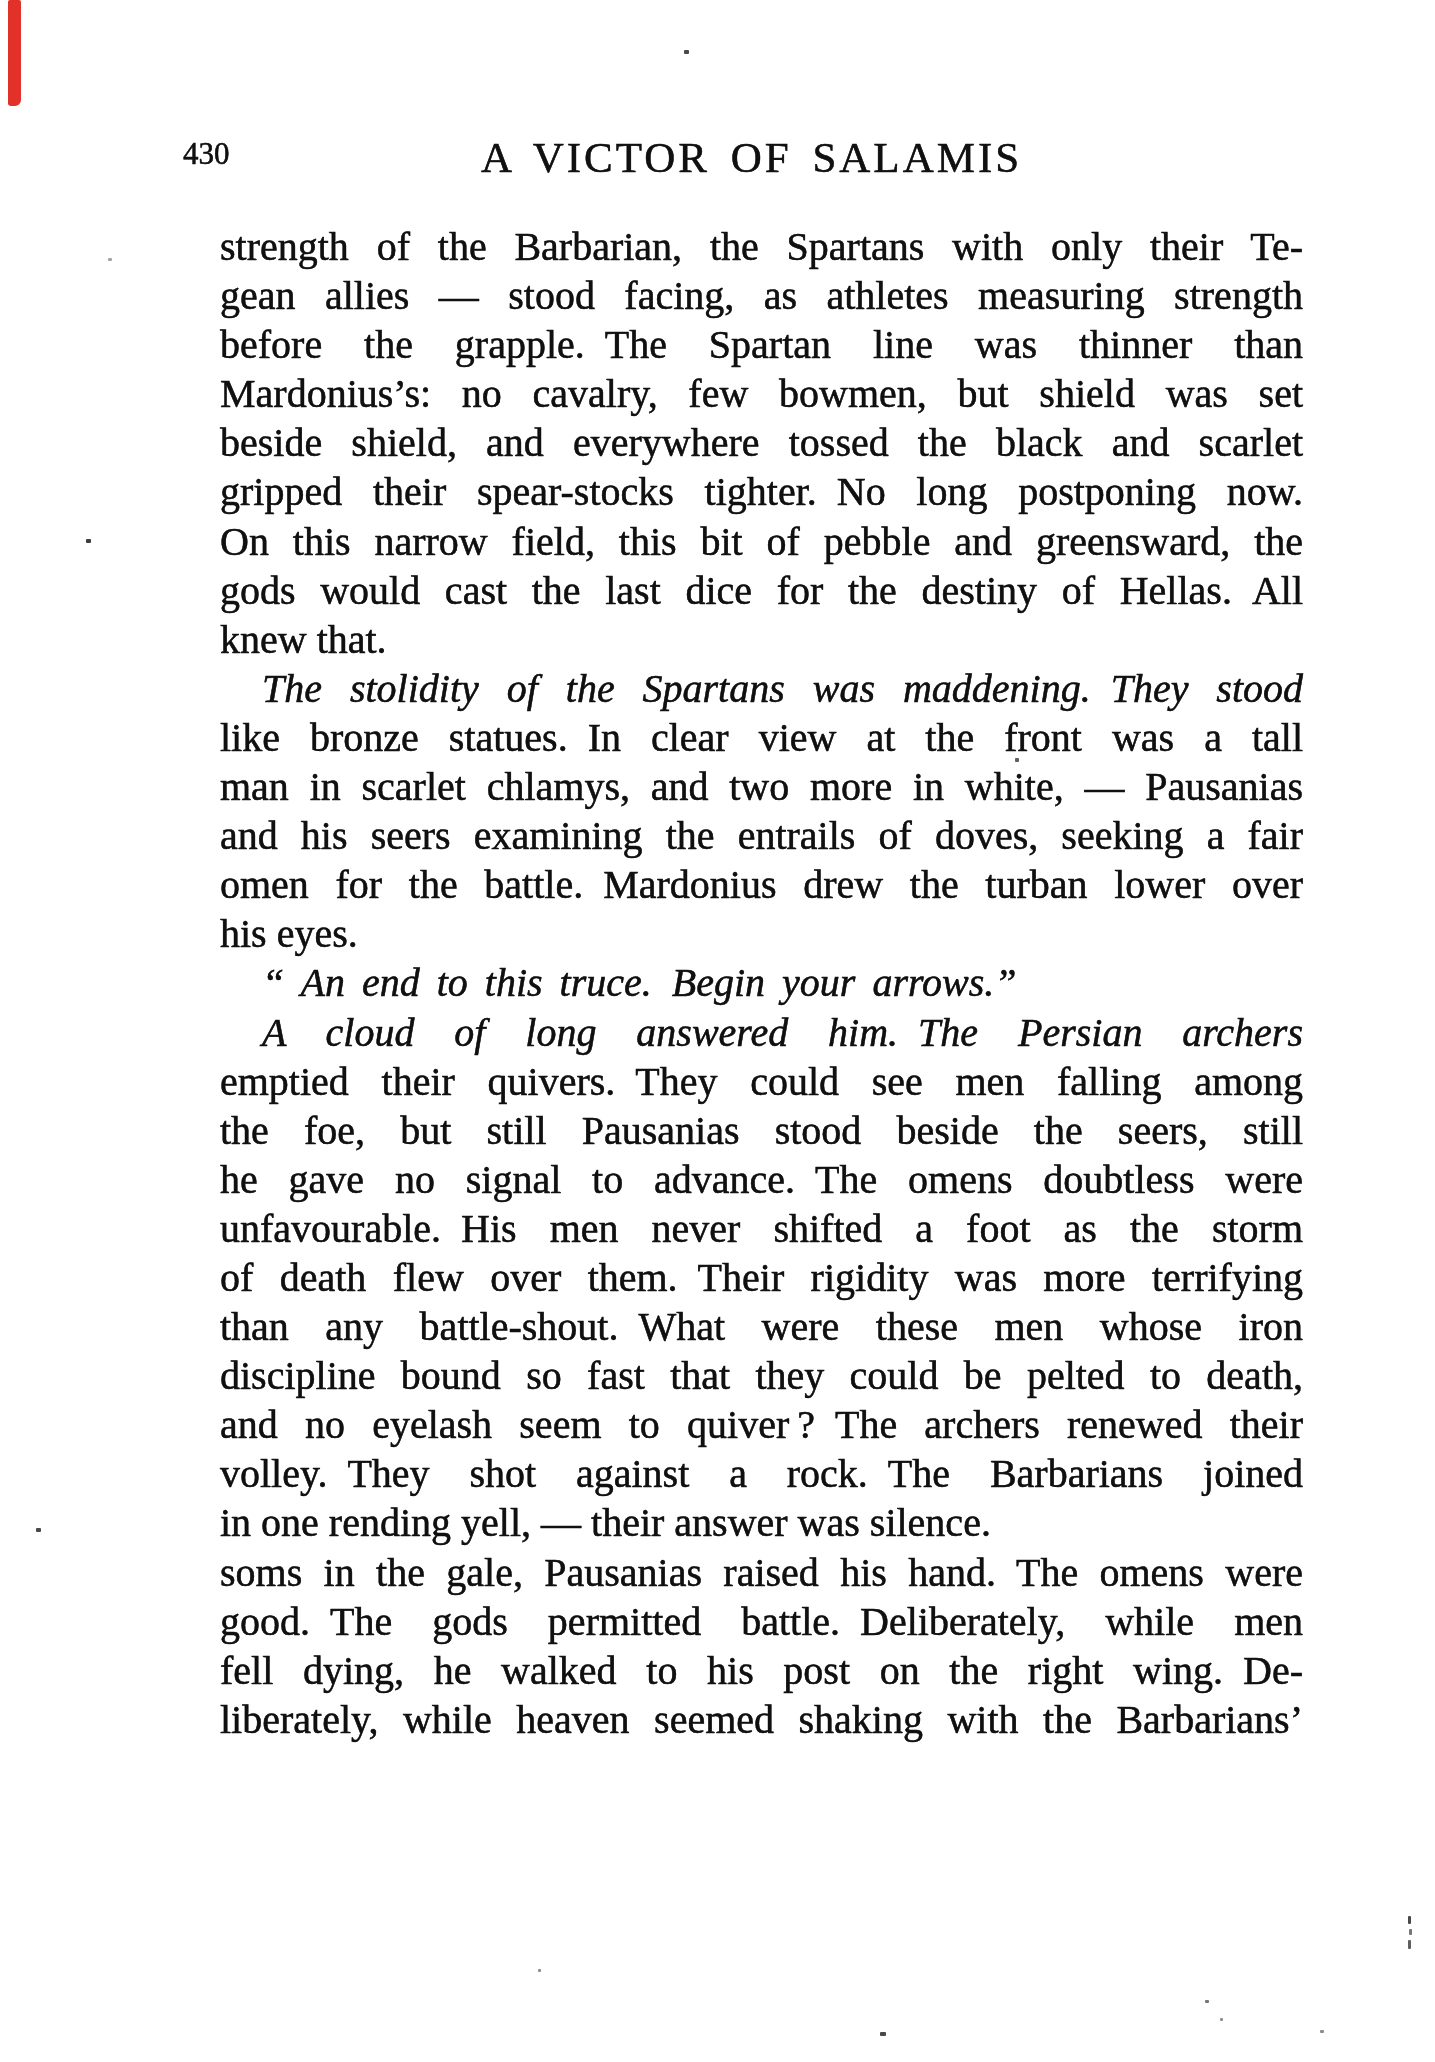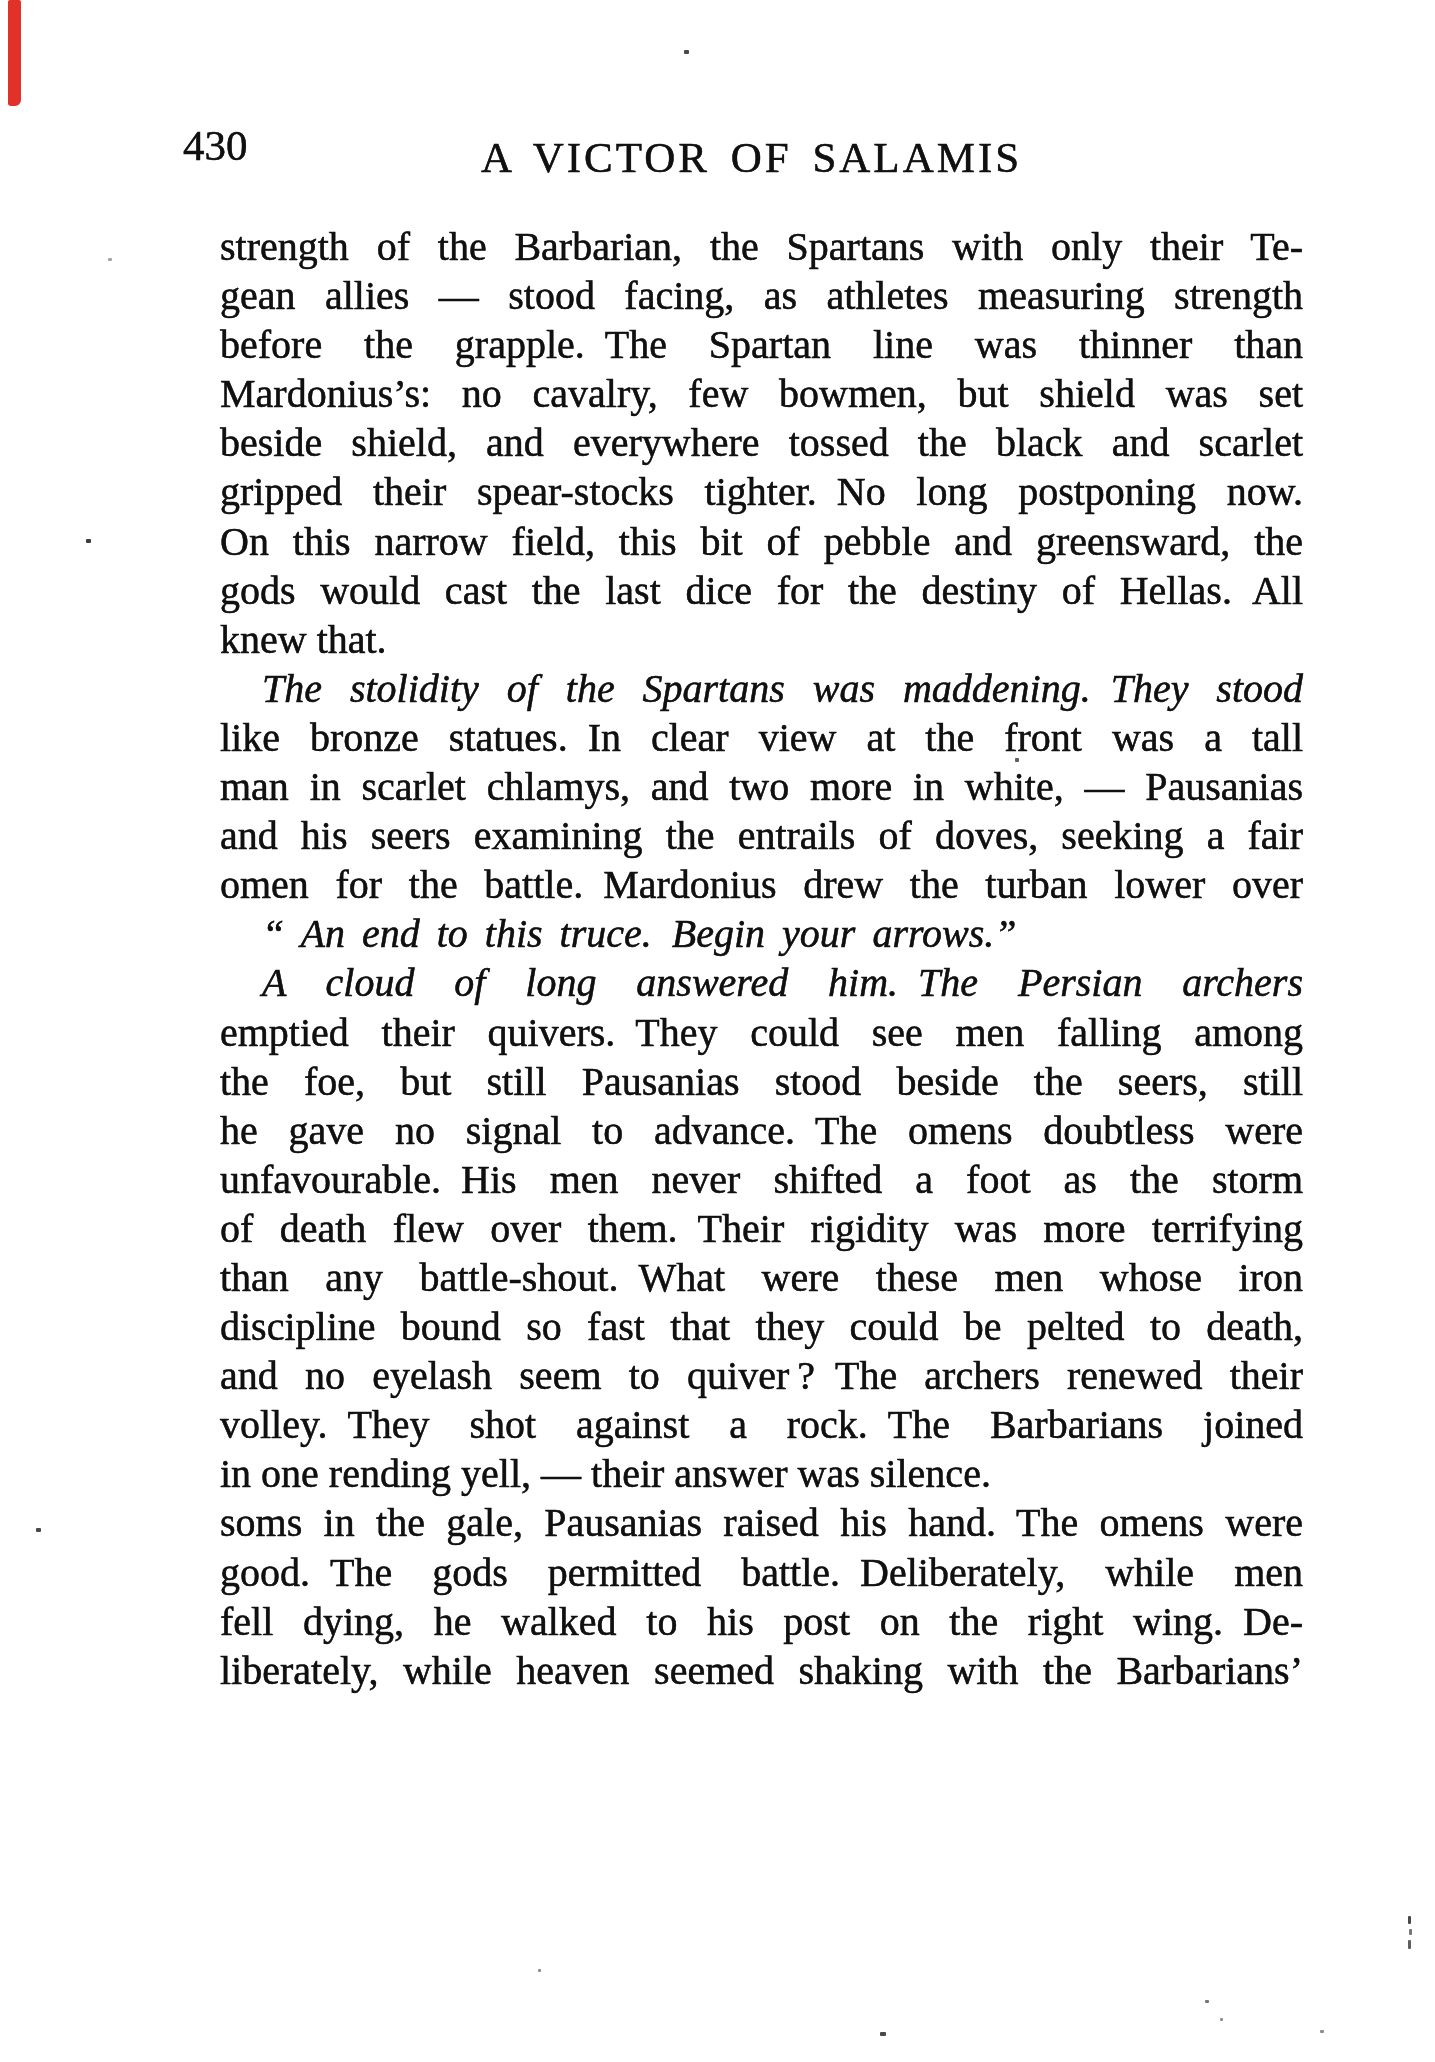--- a/index.html
+++ b/index.html
@@ -7,22 +7,22 @@
     position:relative;
     width:1435px;height:2062px;
     background:#ffffff;
     overflow:hidden;
     font-family:"Liberation Serif","DejaVu Serif",serif;
     color:#101010;
     -webkit-text-stroke:0.45px #141414;
     text-shadow:0 0 0.5px rgba(15,15,15,0.6);
   }
   .page-number{
-    position:absolute;left:183px;top:124px;
-    font-size:43px;line-height:44px;
+    position:absolute;left:183px;top:132px;
+    font-size:31px;line-height:44px;
   }
   .header-title{
     position:absolute;left:481px;top:136px;
     font-size:43px;line-height:44px;
     letter-spacing:3px;word-spacing:7px;
     white-space:nowrap;
   }
   .body-text{
     position:absolute;left:187px;top:222px;width:1116px;
   }
@@ -71,20 +71,21 @@
       <div class="line justify">beside shield, and everywhere tossed the black and scarlet</div>
       <div class="line justify">gripped their spear-stocks tighter. No long postponing now.</div>
       <div class="line justify">On this narrow field, this bit of pebble and greensward, the</div>
       <div class="line justify">gods would cast the last dice for the destiny of Hellas. All</div>
       <div class="line">knew that.</div>
       <div class="line justify indent">The stolidity of the Spartans was maddening. They stood</div>
       <div class="line justify">like bronze statues. In clear view at the front was a tall</div>
       <div class="line justify">man in scarlet chlamys, and two more in white, — Pausanias</div>
       <div class="line justify">and his seers examining the entrails of doves, seeking a fair</div>
       <div class="line justify">omen for the battle. Mardonius drew the turban lower over</div>
+      <div class="line">his eyes.</div>
       <div class="line indent" style="word-spacing: 7px;">“ An end to this truce. Begin your arrows.”</div>
       <div class="line justify indent">A cloud of long answered him. The Persian archers</div>
       <div class="line justify">emptied their quivers. They could see men falling among</div>
       <div class="line justify">the foe, but still Pausanias stood beside the seers, still</div>
       <div class="line justify">he gave no signal to advance. The omens doubtless were</div>
       <div class="line justify">unfavourable. His men never shifted a foot as the storm</div>
       <div class="line justify">of death flew over them. Their rigidity was more terrifying</div>
       <div class="line justify">than any battle-shout. What were these men whose iron</div>
       <div class="line justify">discipline bound so fast that they could be pelted to death,</div>
       <div class="line justify">and no eyelash seem to quiver ? The archers renewed their</div>

